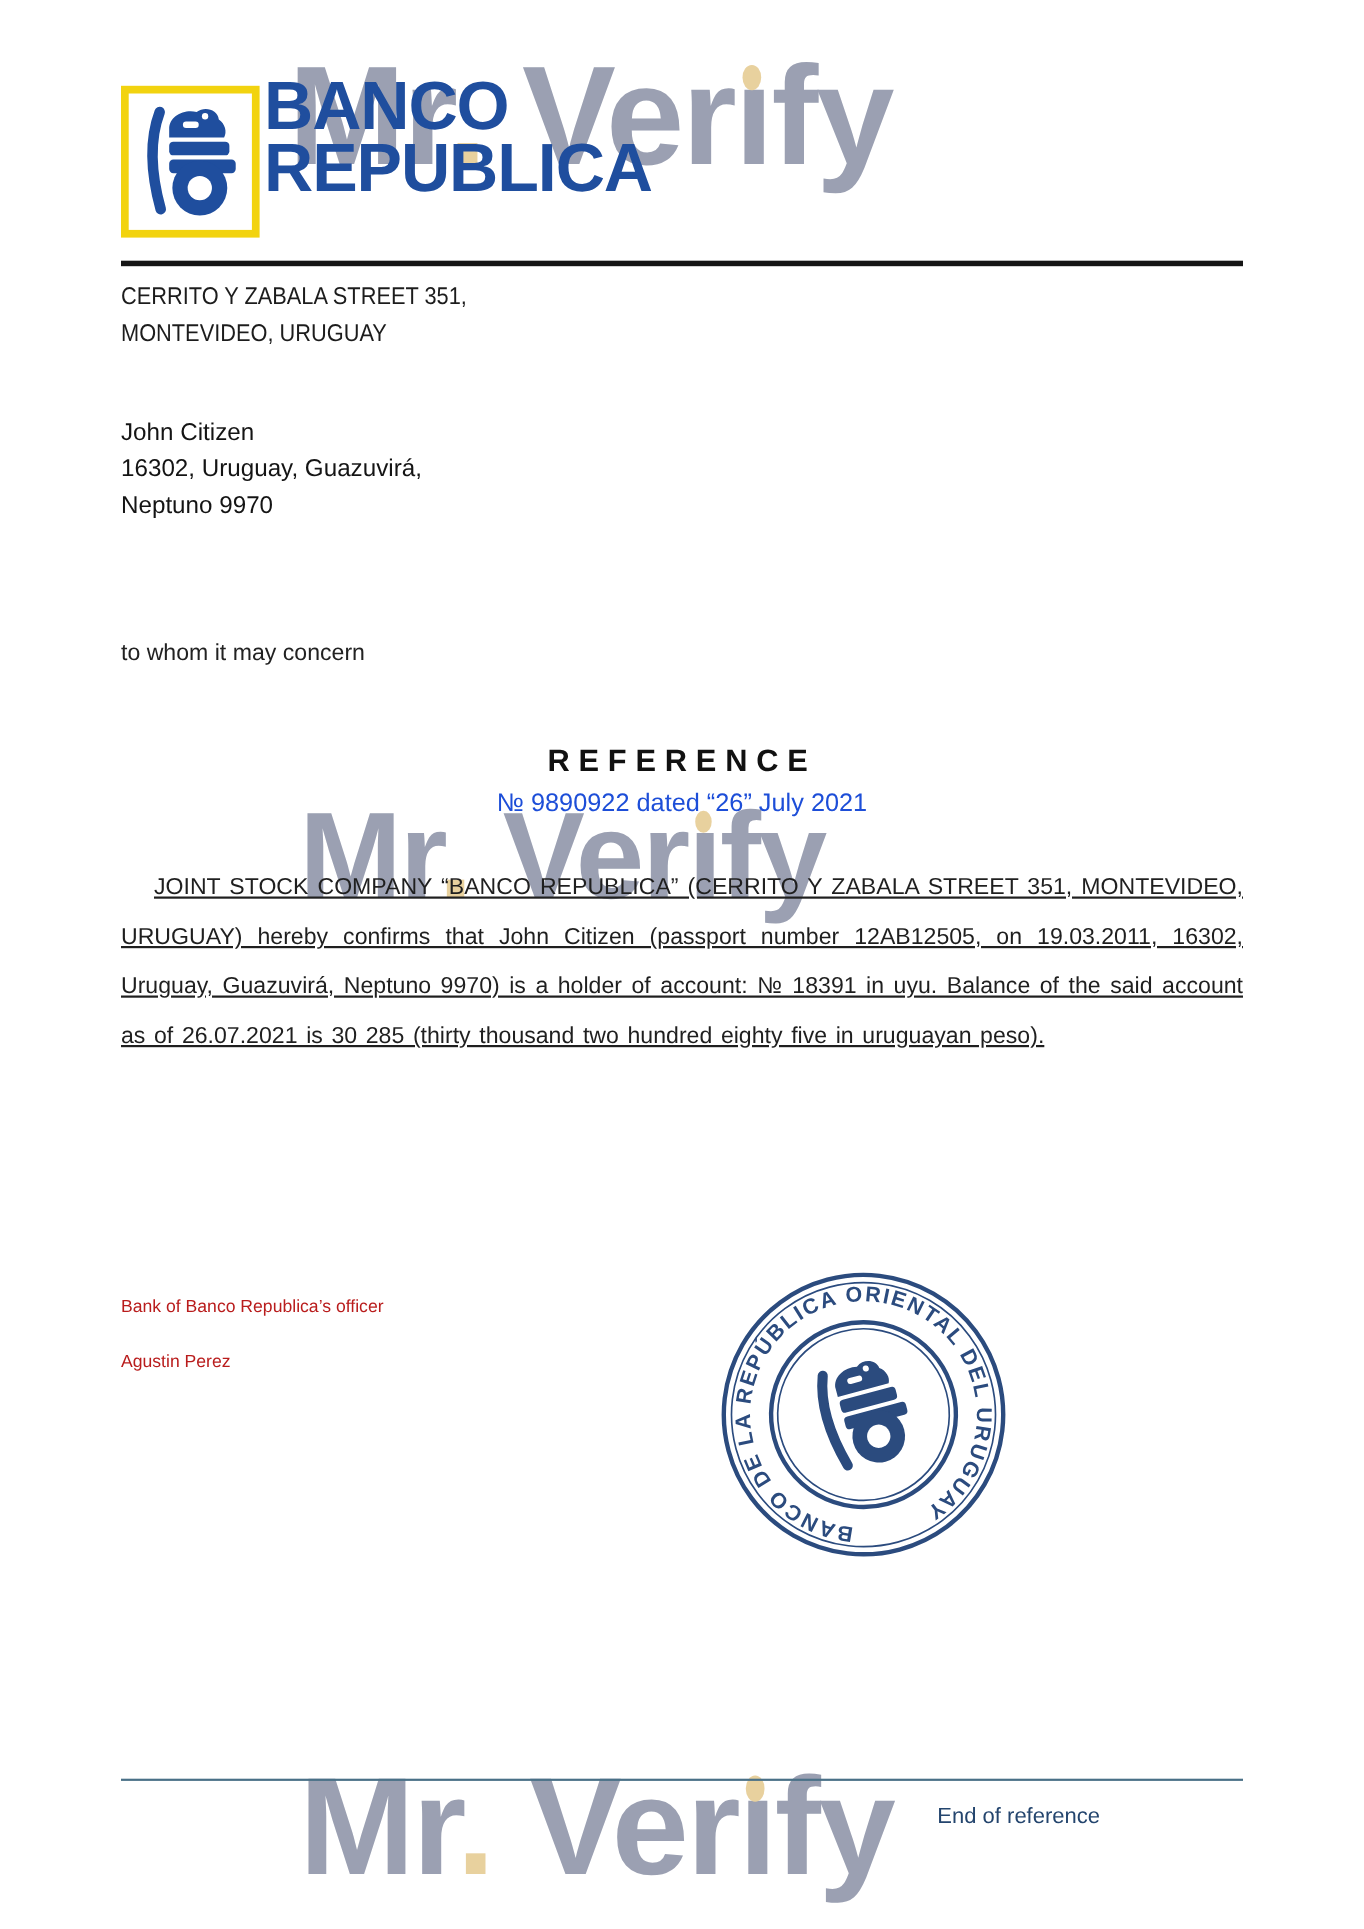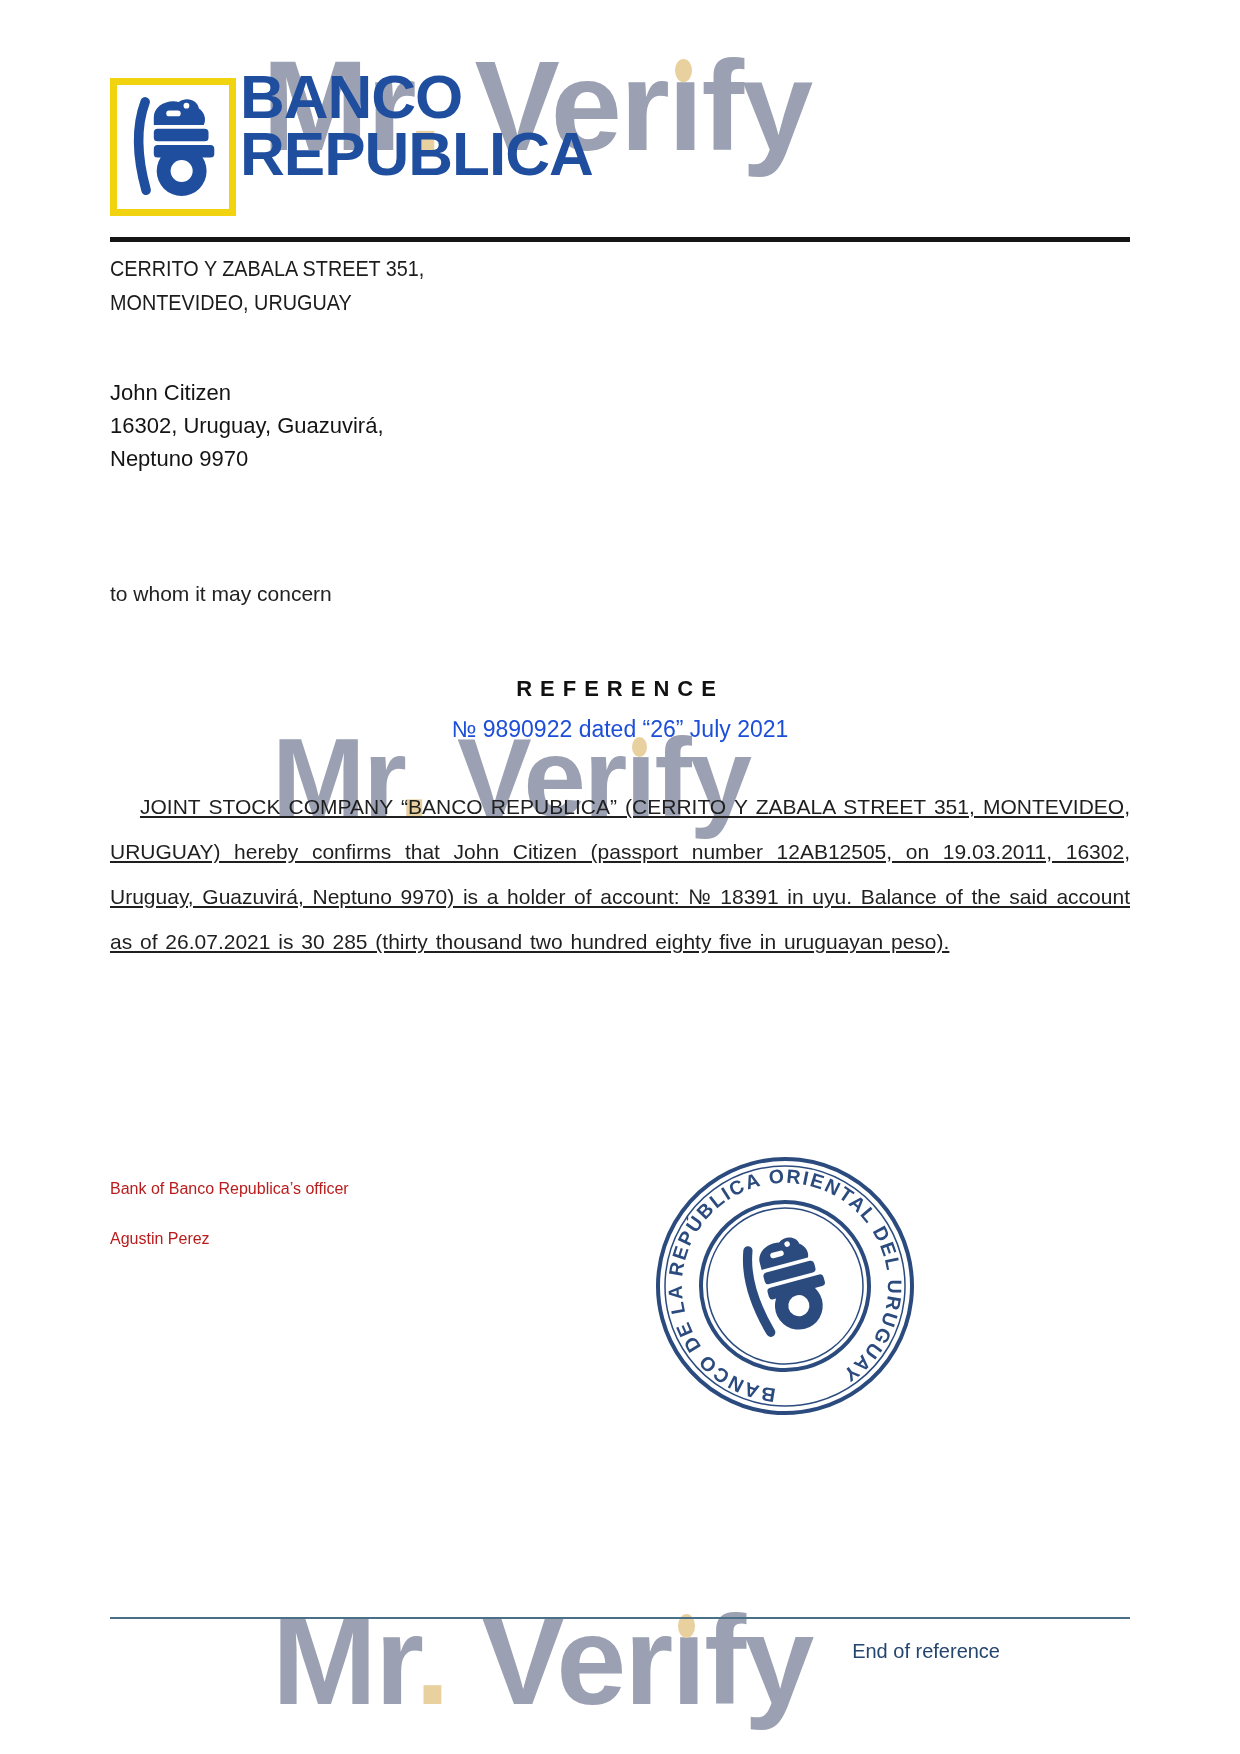--- a/index.html
+++ b/index.html
@@ -41,21 +41,21 @@
   }
   
   .recipient {
     position:absolute; left:110px; top:360px; z-index:2;
     font-size:22px; font-weight:normal; line-height:33px; color:#141414;
   }
   
   .salutation { position:absolute; left:110px; top:566px; font-size:21px; z-index:2; }
   .ref-title {
     position:absolute; left:110px; top:660px; width:1020px; text-align:center;
-    font-size:22px; font-weight:bold; letter-spacing:8px; color:#111; z-index:2;
+    font-size:28px; font-weight:bold; letter-spacing:8px; color:#111; z-index:2;
   }
   .ref-sub {
     position:absolute; left:110px; top:700px; width:1020px; text-align:center;
     font-size:23px; color:#1d4ed8; z-index:2;
   }
   .body-par {
     position:absolute; left:110px; top:768px; width:1020px; z-index:2;
     font-size:21px; line-height:45px; text-align:justify; text-indent:30px;
     word-spacing:2px; color:#1f1f1f;text-decoration:underline;
   }

